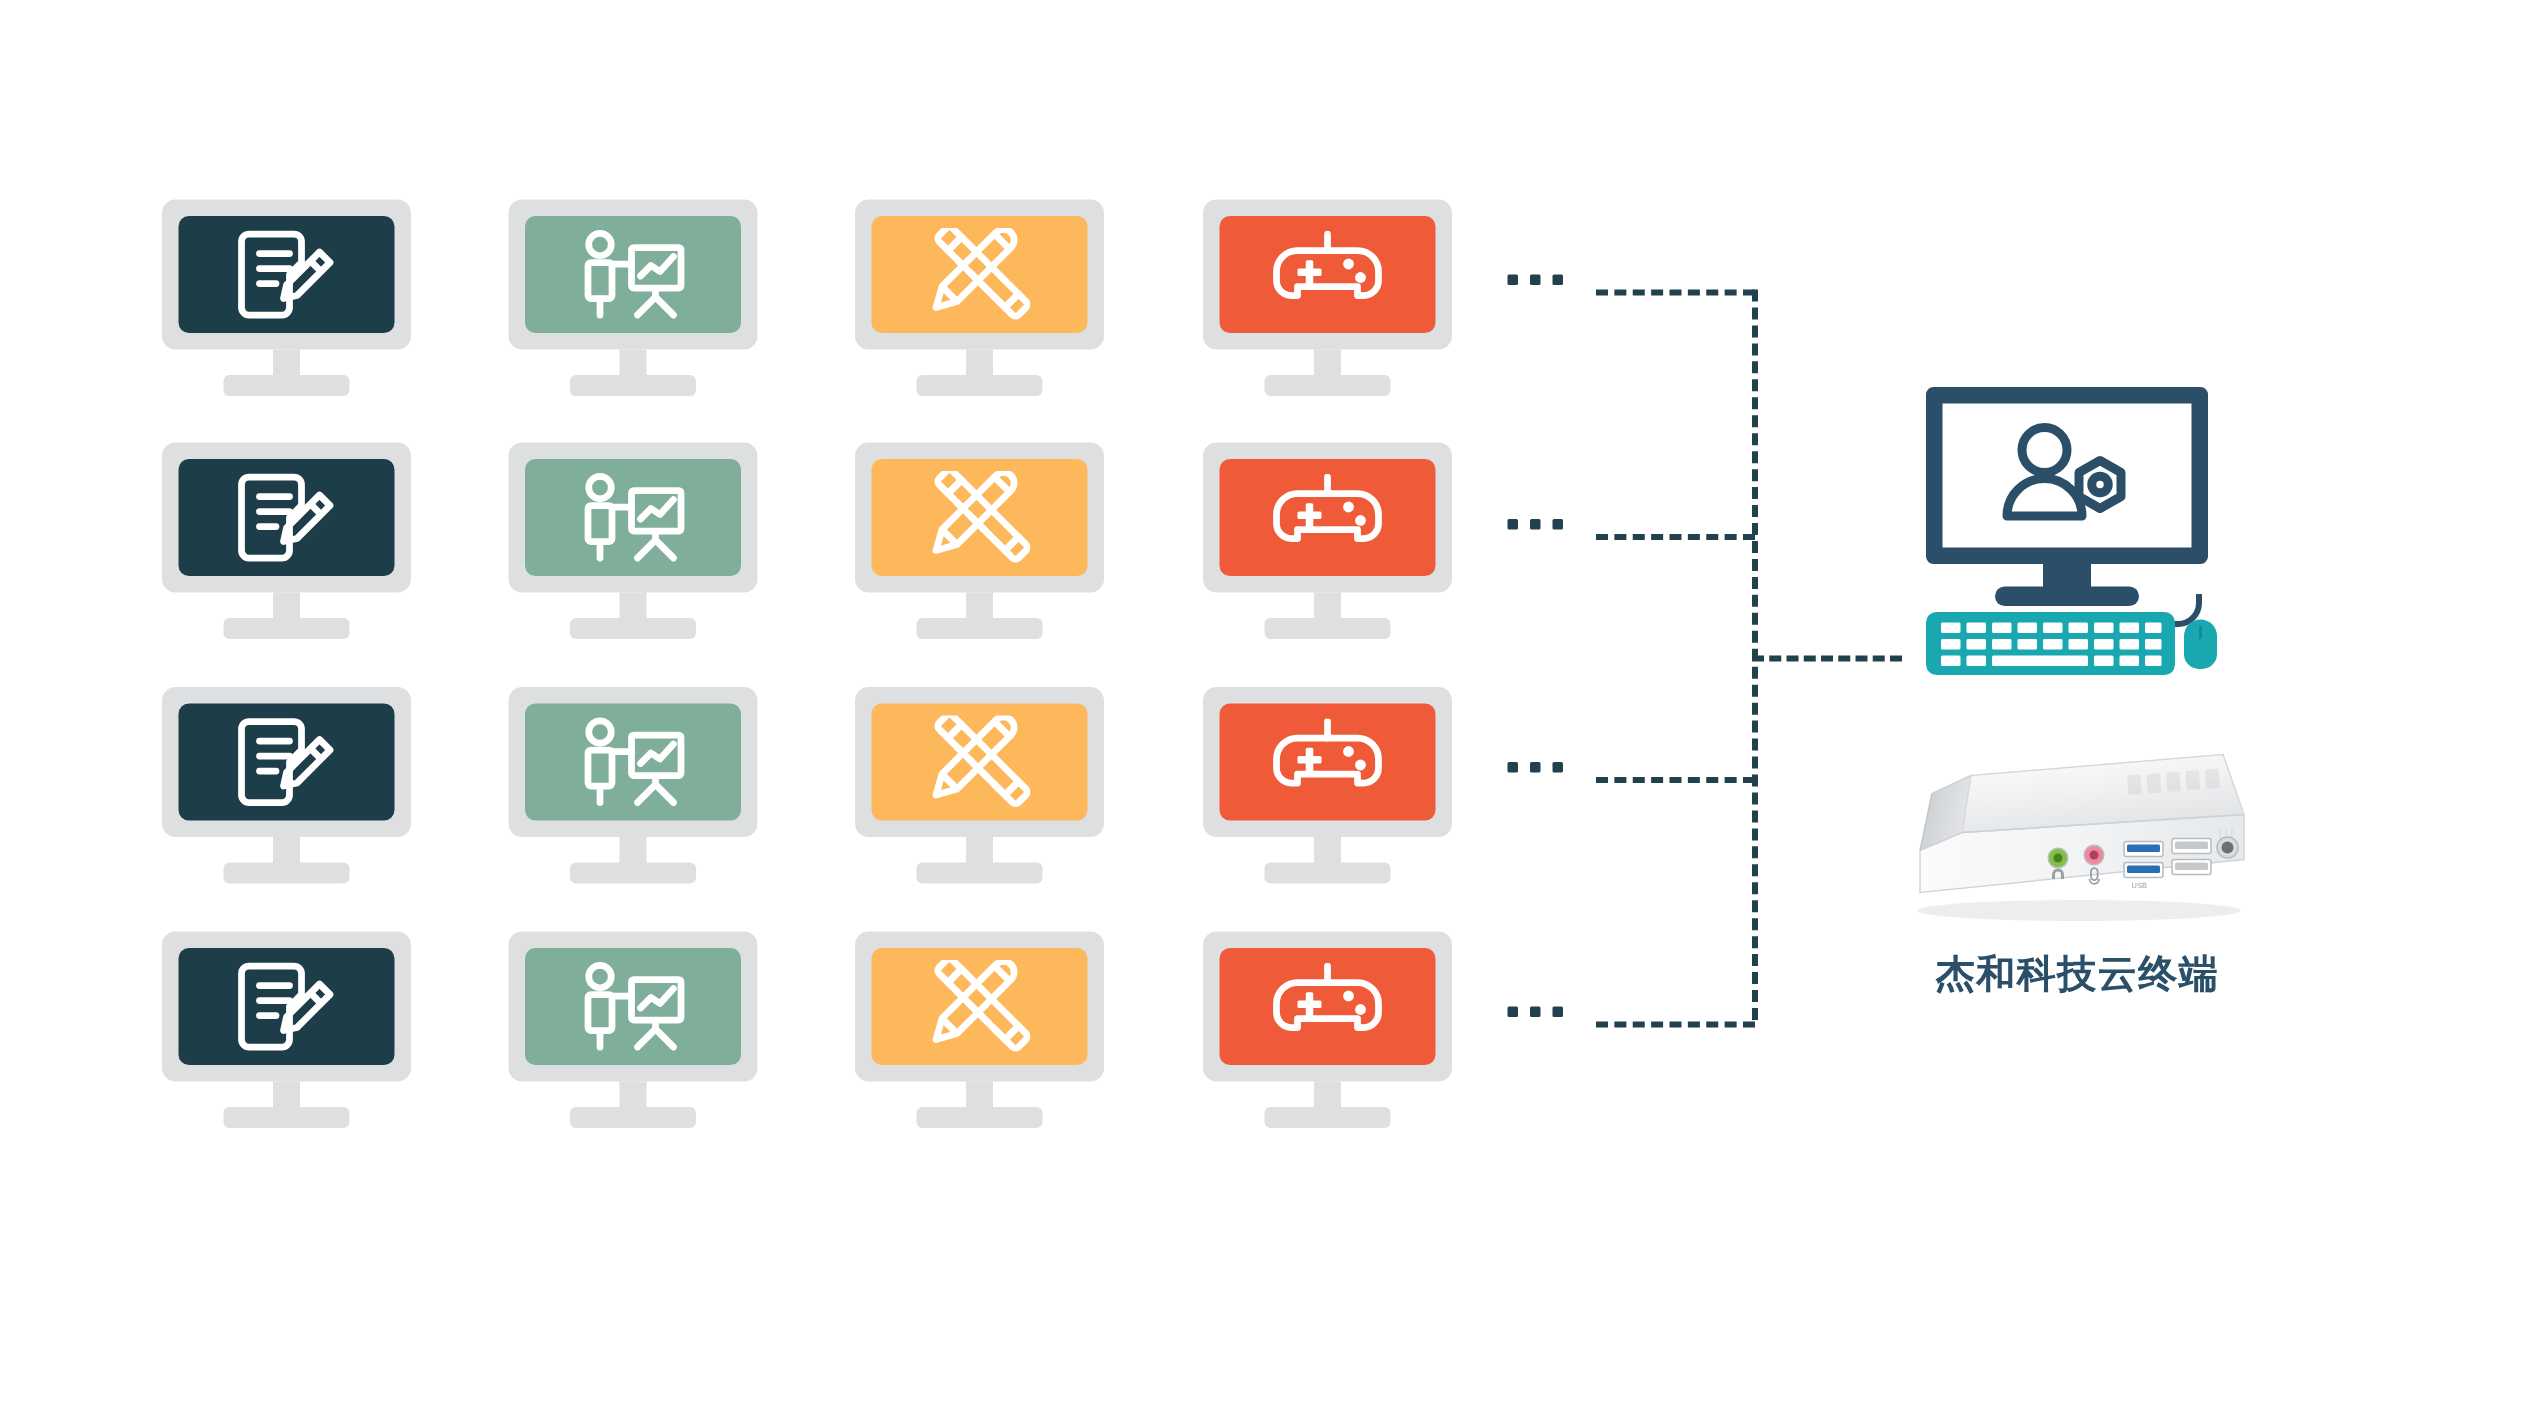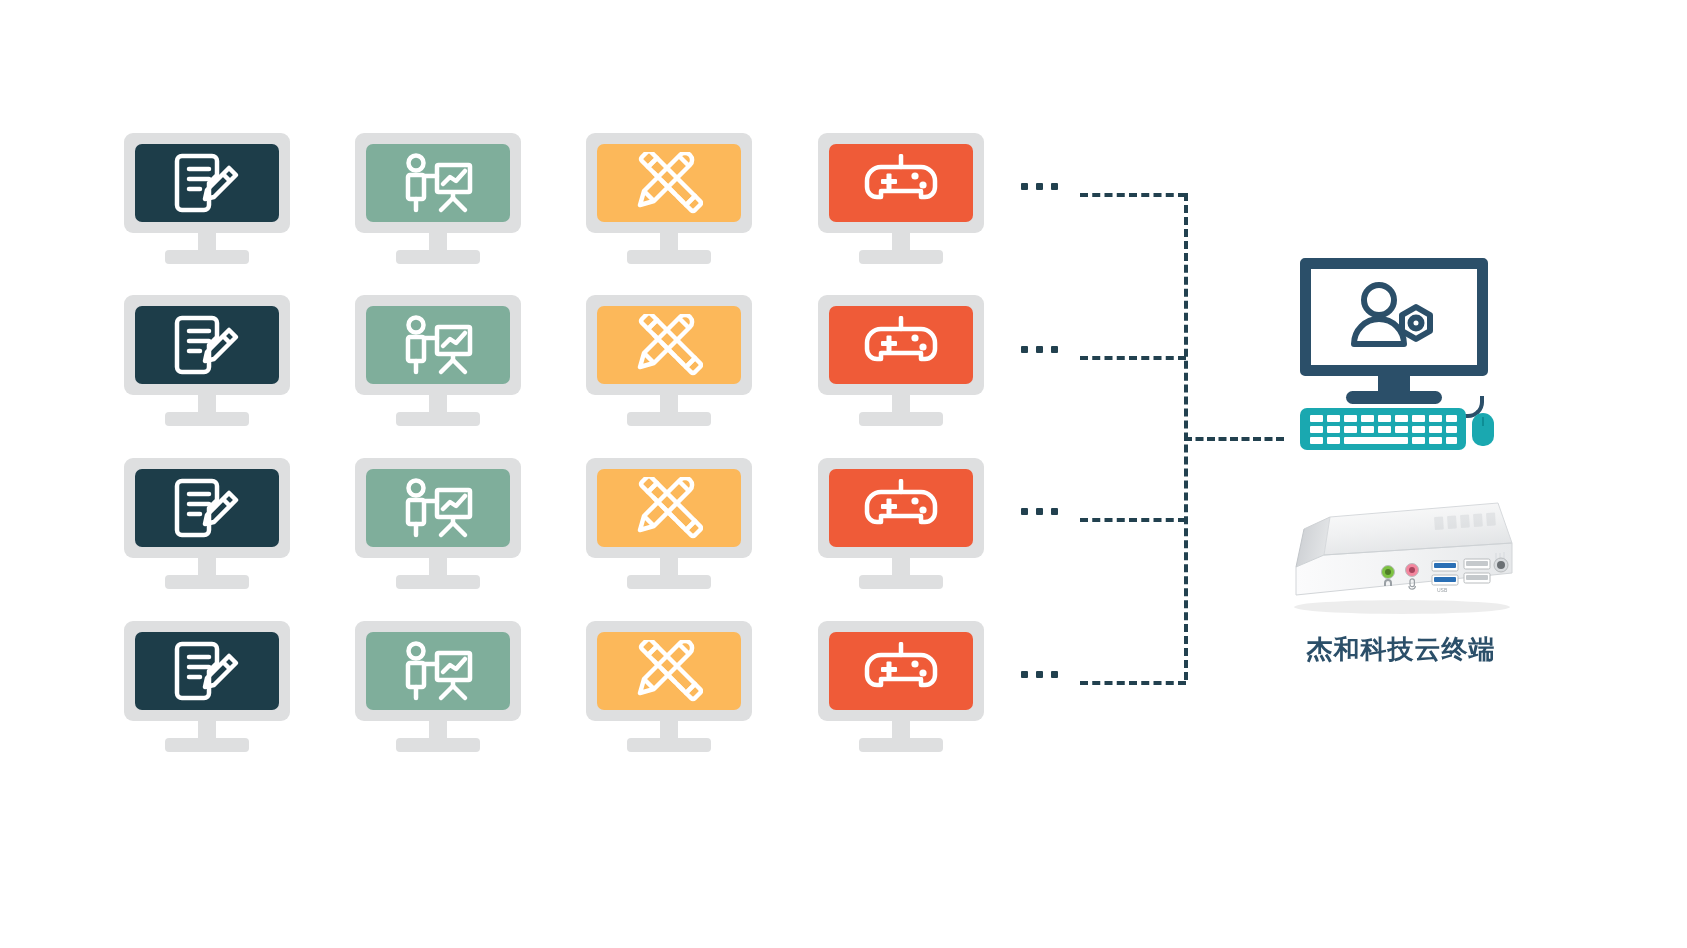--- a/index.html
+++ b/index.html
@@ -10,21 +10,21 @@
   body {
     width: 1687px;
     height: 948px;
     position: relative;
     overflow: hidden;
     font-family: "Liberation Sans", "DejaVu Sans", sans-serif;
   }
 
   #diagram {
     position: absolute;
-    left: 16px; top: 0;
+    left: 0; top: 0;
     width: 1345px;
     height: 948px;
     padding-left: 48px;
   }
 
   
   .monitor-grid {
     position: absolute;
     left: 108px;
     top: 133px;

